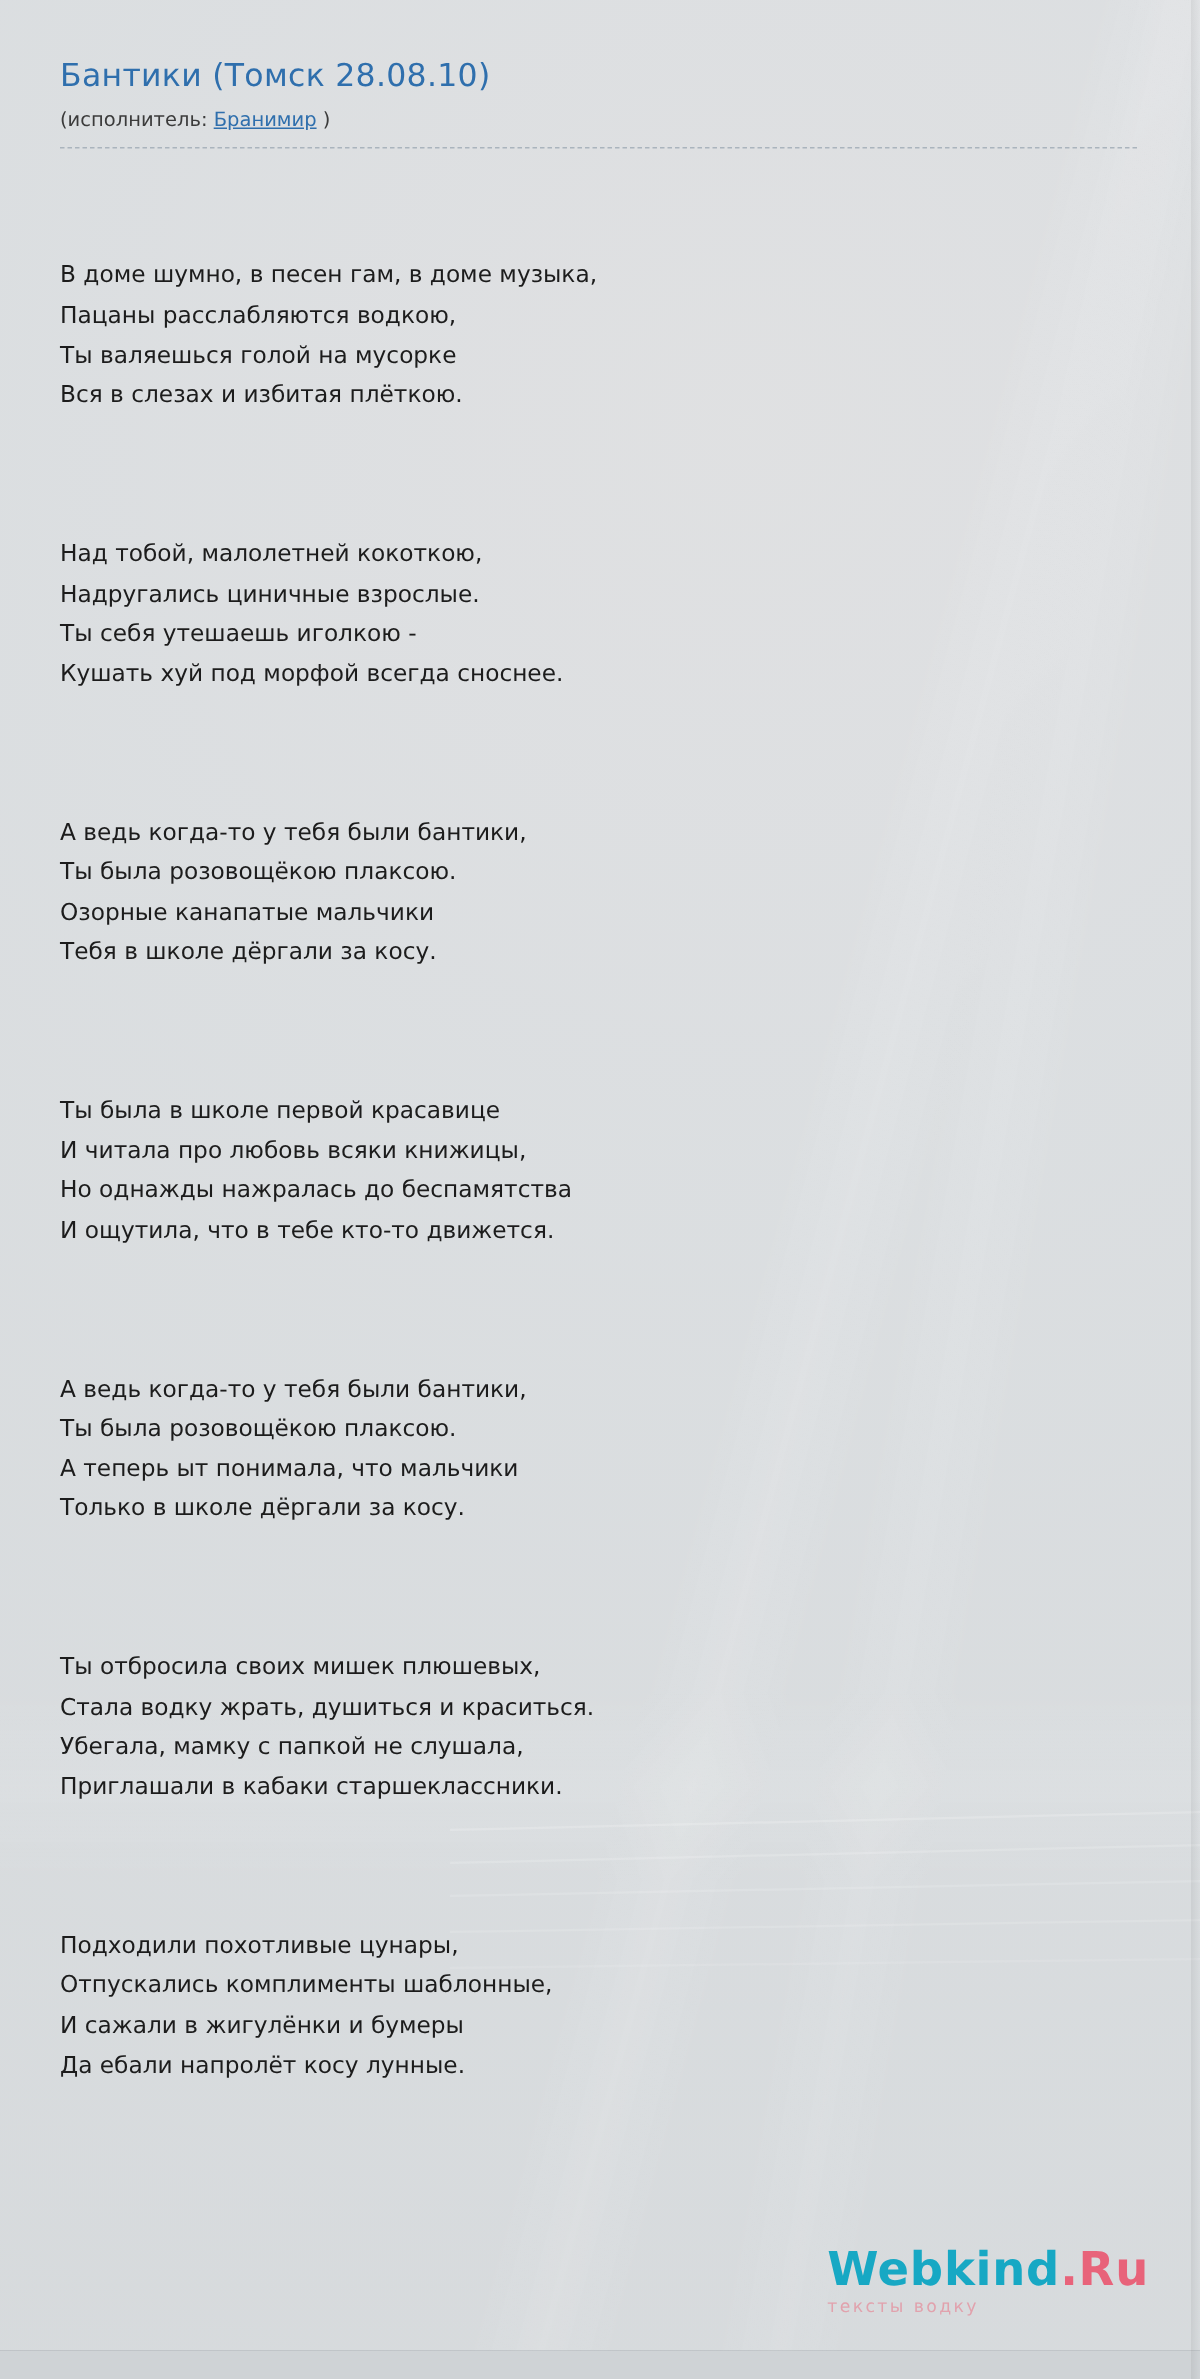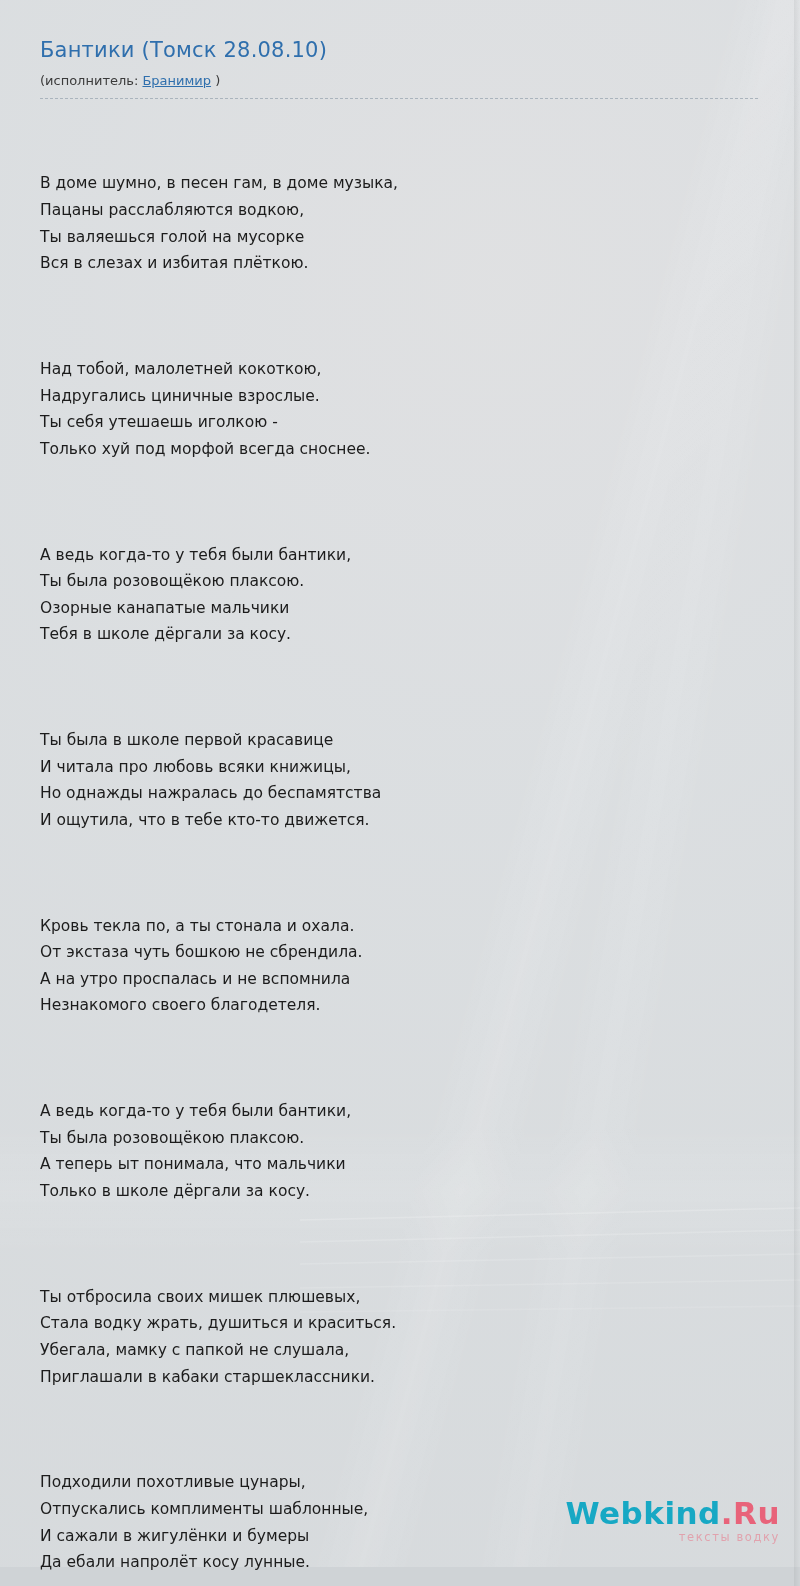--- a/index.html
+++ b/index.html
@@ -72,23 +72,22 @@
   .lyrics {
     font-size: 15.5px;
     line-height: 26.6px;
     color: #1c1c1c;
     white-space: pre-wrap;
     font-family: "DejaVu Sans", sans-serif;
   }
   .lyrics .stanza { margin: 0 0 26px 0; }
   .footer-logo {
     position: absolute;
-    right: 20px;
+    right: 34px;
     bottom: 24px;
-    text-align: right;
     line-height: 1;
   }
   .logo-main {
     font-size: 31px;
     font-weight: bold;
     letter-spacing: .5px;
   }
   .logo-web { color: #17a8c4; }
   .logo-kind { color: #17a8c4; }
   .logo-ru { color: #e8637a; }
@@ -130,33 +129,29 @@
     </div>
 
     <div class="lyrics">
       <p class="stanza">В доме шумно, в песен гам, в доме музыка,
 Пацаны расслабляются водкою,
 Ты валяешься голой на мусорке
 Вся в слезах и избитая плёткою.</p>
       <p class="stanza">Над тобой, малолетней кокоткою,
 Надругались циничные взрослые.
 Ты себя утешаешь иголкою -
-Только хуй под морфой всегда сноснее.</p>
+Кушать хуй под морфой всегда сноснее.</p>
       <p class="stanza">А ведь когда-то у тебя были бантики,
 Ты была розовощёкою плаксою.
 Озорные канапатые мальчики
 Тебя в школе дёргали за косу.</p>
       <p class="stanza">Ты была в школе первой красавице
 И читала про любовь всяки книжицы,
 Но однажды нажралась до беспамятства
 И ощутила, что в тебе кто-то движется.</p>
-      <p class="stanza">Кровь текла по, а ты стонала и охала.
-От экстаза чуть бошкою не сбрендила.
-А на утро проспалась и не вспомнила
-Незнакомого своего благодетеля.</p>
       <p class="stanza">А ведь когда-то у тебя были бантики,
 Ты была розовощёкою плаксою.
 А теперь ыт понимала, что мальчики
 Только в школе дёргали за косу.</p>
       <p class="stanza">Ты отбросила своих мишек плюшевых,
 Стала водку жрать, душиться и краситься.
 Убегала, мамку с папкой не слушала,
 Приглашали в кабаки старшеклассники.</p>
       <p class="stanza">Подходили похотливые цунары,
 Отпускались комплименты шаблонные,

